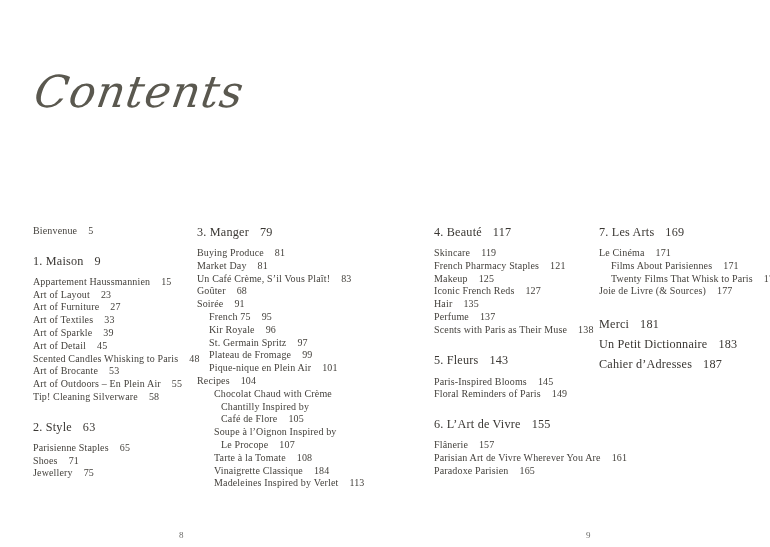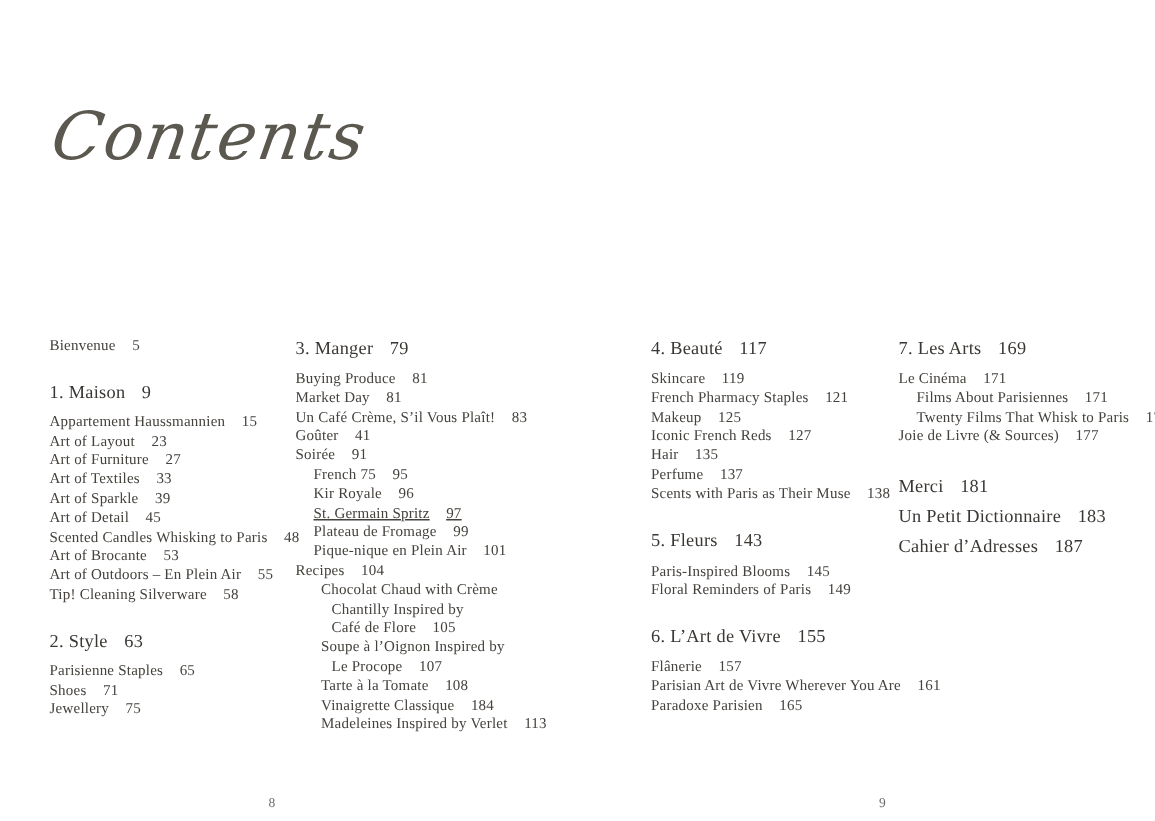--- a/index.html
+++ b/index.html
@@ -86,25 +86,25 @@
       <div class="row heading" style="margin-top: 16px;"><span>2. Style</span><span class="pg">63</span></div>
       <div class="row entry" style="margin-top: 8px;"><span>Parisienne Staples</span><span class="pg">65</span></div>
       <div class="row entry"><span>Shoes</span><span class="pg">71</span></div>
       <div class="row entry"><span>Jewellery</span><span class="pg">75</span></div>
     </div>
   <div class="col col-2">
       <div class="row heading"><span>3. Manger</span><span class="pg">79</span></div>
       <div class="row entry" style="margin-top: 8px;"><span>Buying Produce</span><span class="pg">81</span></div>
       <div class="row entry"><span>Market Day</span><span class="pg">81</span></div>
       <div class="row entry"><span>Un Café Crème, S’il Vous Plaît!</span><span class="pg">83</span></div>
-      <div class="row entry"><span>Goûter</span><span class="pg">41</span></div>
+      <div class="row entry"><span>Goûter</span><span class="pg">68</span></div>
       <div class="row entry"><span>Soirée</span><span class="pg">91</span></div>
       <div class="row entry" style="padding-left: 12px;"><span>French 75</span><span class="pg">95</span></div>
       <div class="row entry" style="padding-left: 12px;"><span>Kir Royale</span><span class="pg">96</span></div>
-      <div class="row entry" style="padding-left: 12px; text-decoration: underline;"><span>St. Germain Spritz</span><span class="pg">97</span></div>
+      <div class="row entry" style="padding-left: 12px;"><span>St. Germain Spritz</span><span class="pg">97</span></div>
       <div class="row entry" style="padding-left: 12px;"><span>Plateau de Fromage</span><span class="pg">99</span></div>
       <div class="row entry" style="padding-left: 12px;"><span>Pique-nique en Plein Air</span><span class="pg">101</span></div>
       <div class="row entry"><span>Recipes</span><span class="pg">104</span></div>
       <div class="row entry" style="padding-left: 17px;"><span>Chocolat Chaud with Crème</span></div>
       <div class="row entry" style="padding-left: 24px;"><span>Chantilly Inspired by</span></div>
       <div class="row entry" style="padding-left: 24px;"><span>Café de Flore</span><span class="pg">105</span></div>
       <div class="row entry" style="padding-left: 17px;"><span>Soupe à l’Oignon Inspired by</span></div>
       <div class="row entry" style="padding-left: 24px;"><span>Le Procope</span><span class="pg">107</span></div>
       <div class="row entry" style="padding-left: 17px;"><span>Tarte à la Tomate</span><span class="pg">108</span></div>
       <div class="row entry" style="padding-left: 17px;"><span>Vinaigrette Classique</span><span class="pg">184</span></div>

